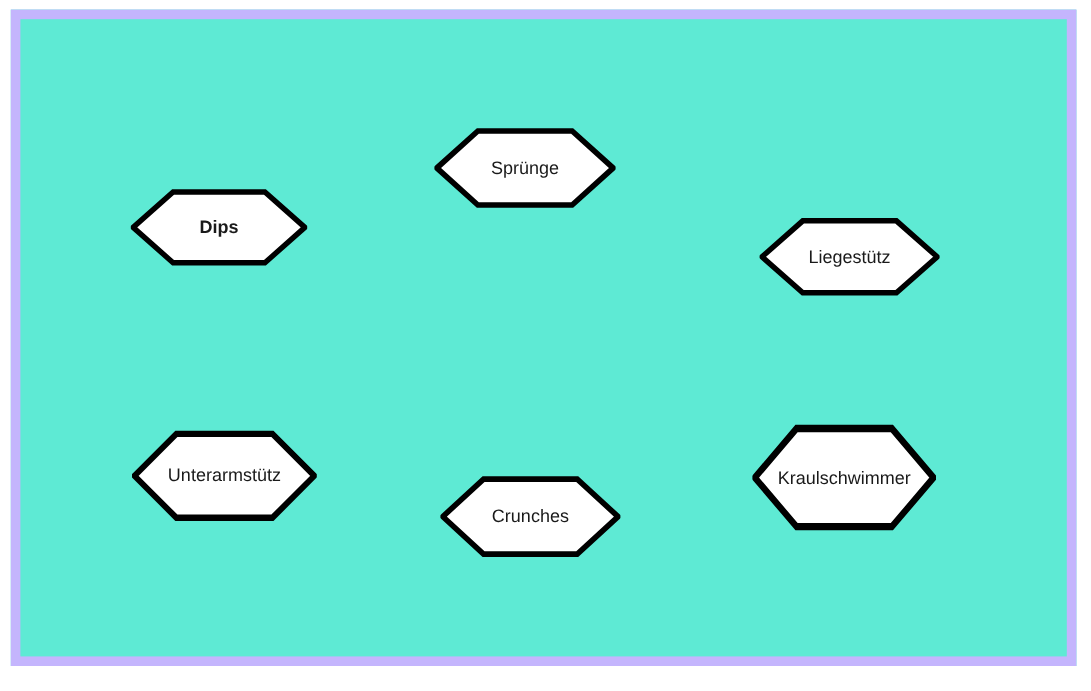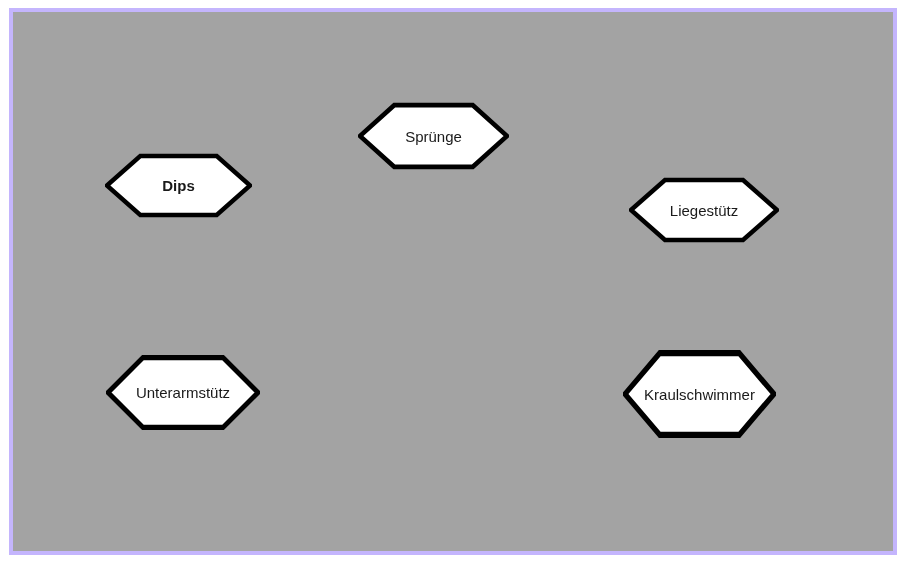--- a/index.html
+++ b/index.html
@@ -14,23 +14,23 @@
     height: 576px;
     background: #ffffff;
     overflow: hidden;
   }
   .frame {
     position: absolute;
     left: 9px;
     top: 8px;
     width: 888px;
     height: 547px;
-    border: 4px solid #c4b5fd;
+    border: 8px solid #c4b5fd;
     box-sizing: border-box;
-    background: #a3a3a3;
+    background: #5eead4;
   }
   .hex {
     position: absolute;
     display: block;
   }
   .hex svg {
     position: absolute;
     left: 0;
     top: 0;
     width: 100%;
@@ -86,20 +86,26 @@
       <span class="label">Liegestütz</span>
     </div>
 
     <div class="hex hex-unterarmstuetz">
       <svg viewBox="0 0 150 65" preserveAspectRatio="none">
         <polygon points="2,32.5 36,3 114,3 148,32.5 114,62 36,62" fill="#ffffff" stroke="#000000" stroke-width="4.5"></polygon>
       </svg>
       <span class="label">Unterarmstütz</span>
     </div>
 
+    <div class="hex hex-crunches">
+      <svg viewBox="0 0 150 65" preserveAspectRatio="none">
+        <polygon points="2,32.5 36,3 114,3 148,32.5 114,62 36,62" fill="#ffffff" stroke="#000000" stroke-width="4.5"></polygon>
+      </svg>
+      <span class="label">Crunches</span>
+    </div>
 
     <div class="hex hex-kraulschwimmer">
       <svg viewBox="0 0 150 65" preserveAspectRatio="none">
         <polygon points="2,32.5 36,3 114,3 148,32.5 114,62 36,62" fill="#ffffff" stroke="#000000" stroke-width="4.5"></polygon>
       </svg>
       <span class="label">Kraulschwimmer</span>
     </div>
 
   </div>
 </div>

